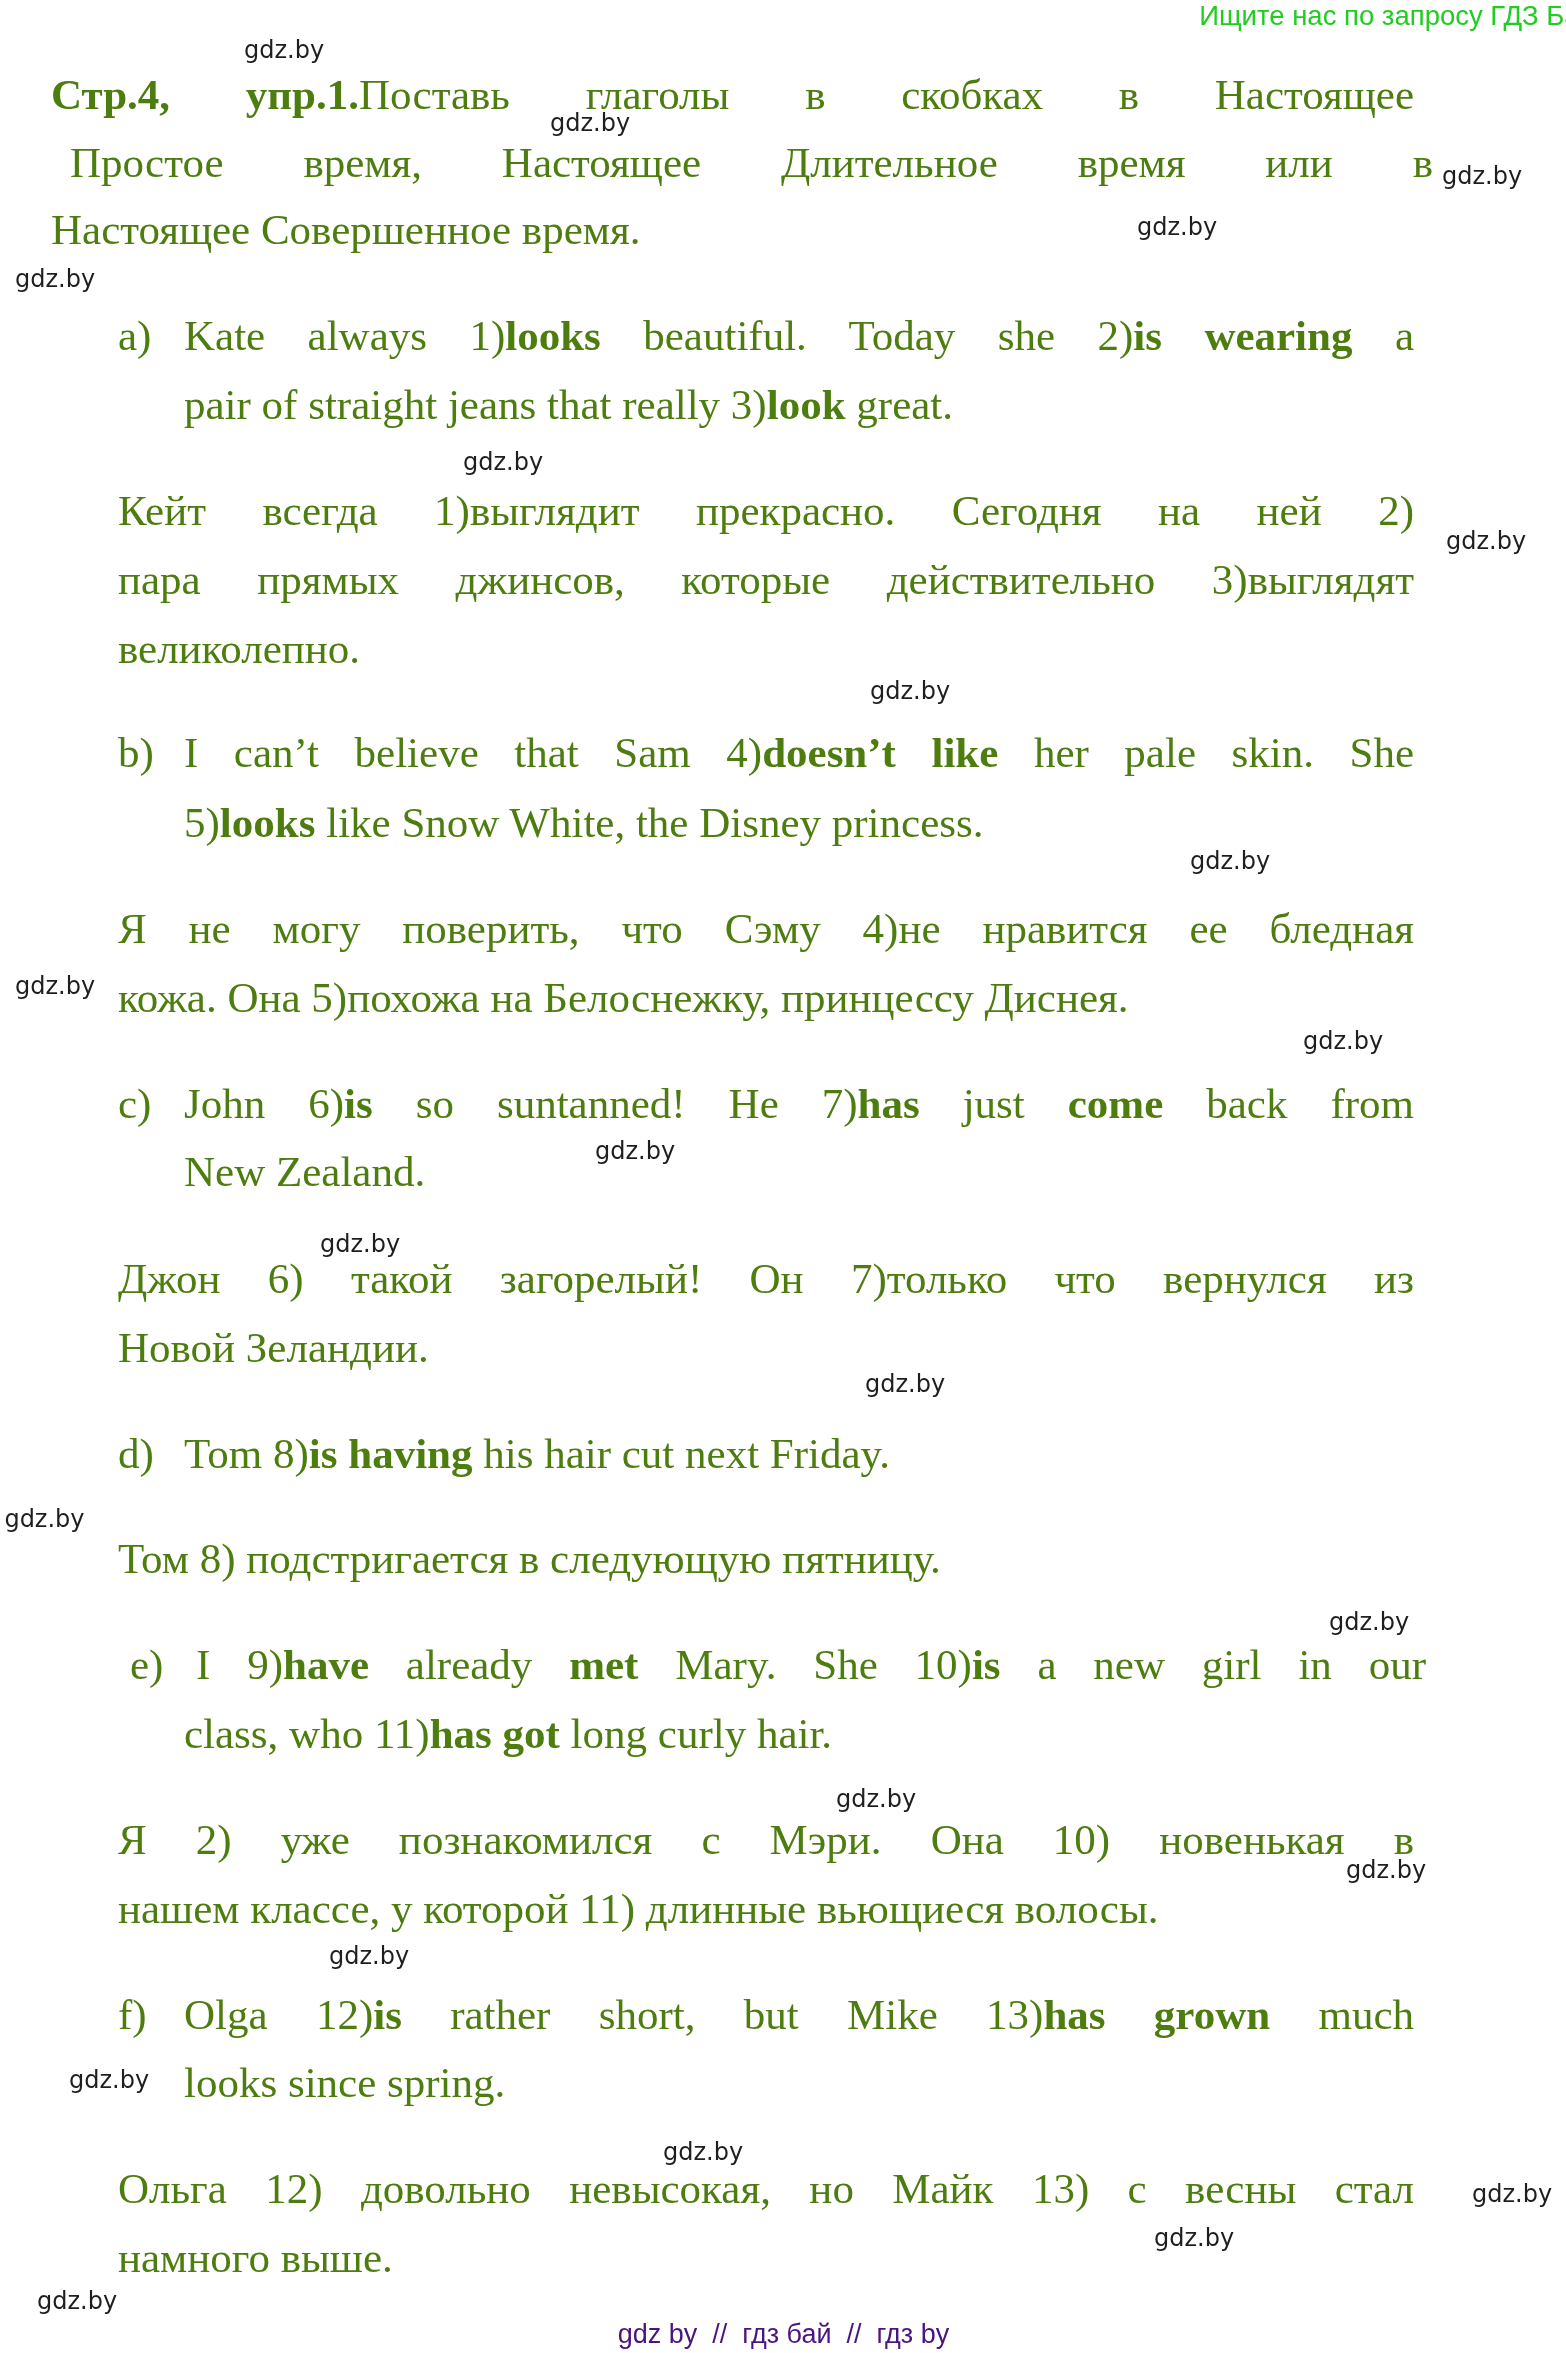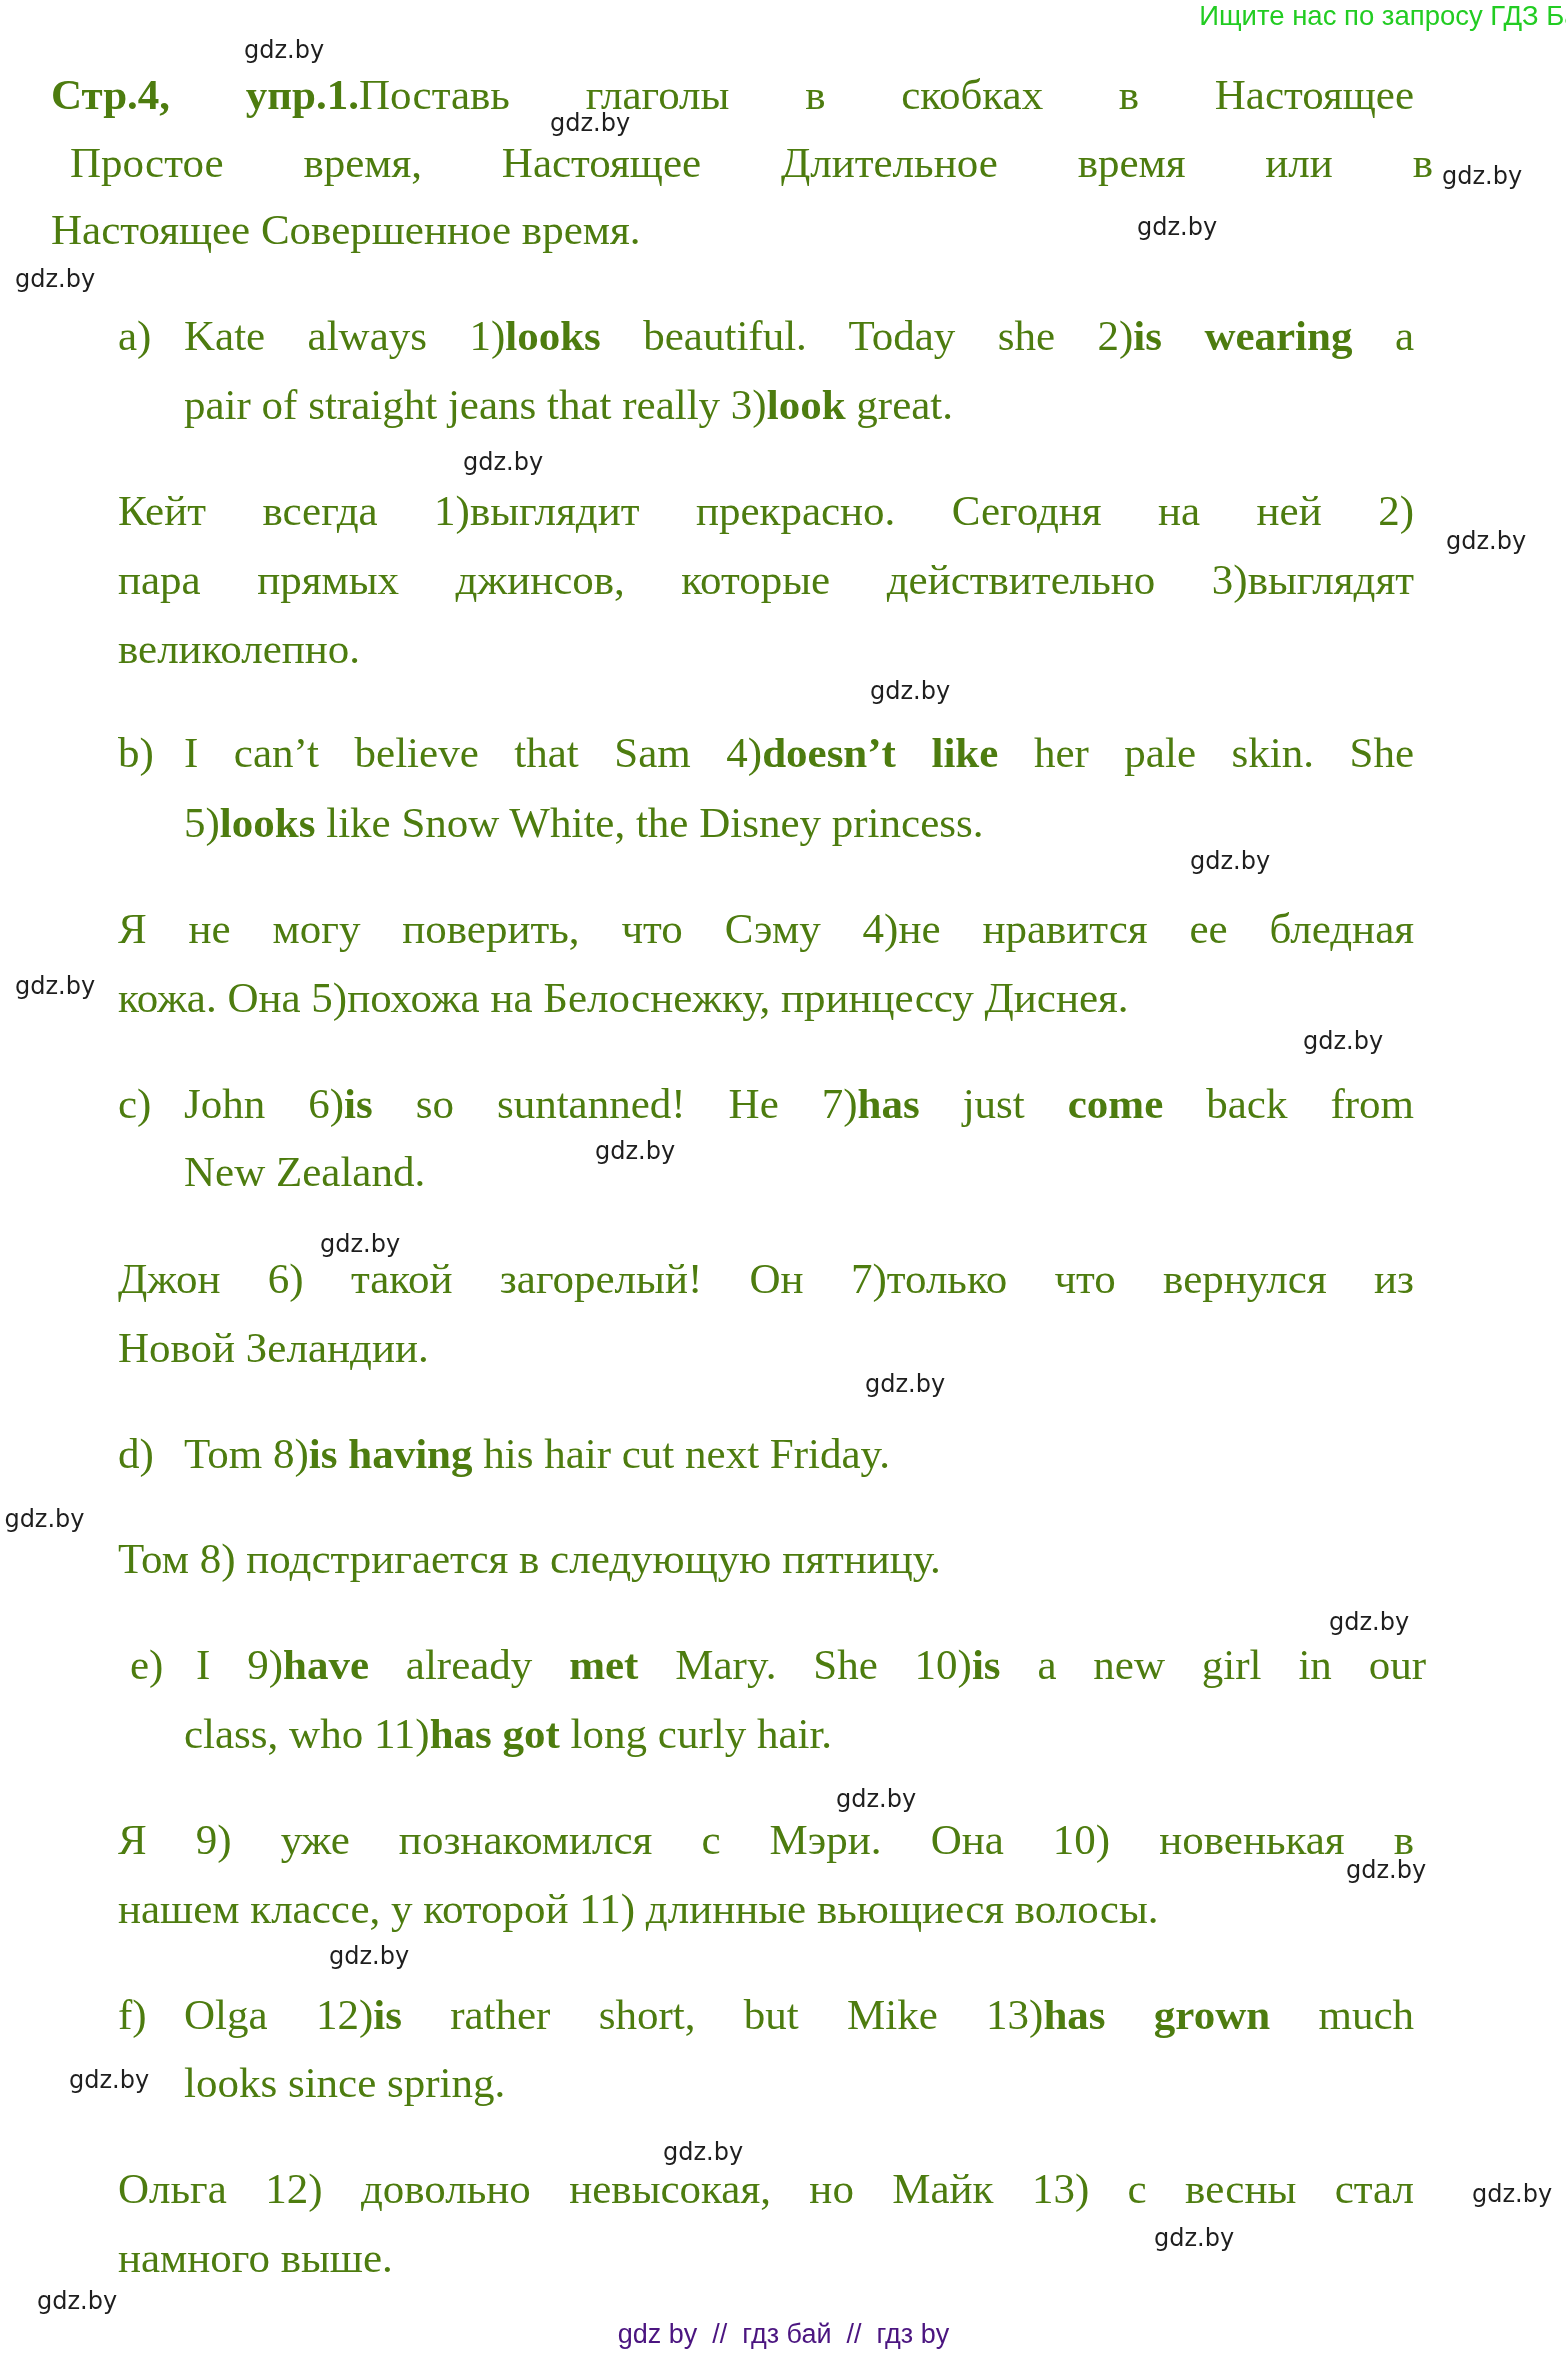--- a/index.html
+++ b/index.html
@@ -72,21 +72,21 @@
     <span class="lbl">d)</span><span>Tom 8)</span><span class="b">is having</span><span> his hair cut next Friday.</span>
   </div>
   <div class="line" style="left:118px; top:1534px;">Том 8) подстригается в следующую пятницу.</div>
 
   <div class="line just" style="left:118px; top:1640px; width:1296px;margin-left:12px;">
     <span class="lbl">e)</span><span>I 9)</span><span class="b">have</span><span> already </span><span class="b">met</span><span> Mary. She 10)</span><span class="b">is</span><span> a new girl in our</span>
   </div>
   <div class="line" style="left:184px; top:1709px;">
     <span>class, who 11)</span><span class="b">has got</span><span> long curly hair.</span>
   </div>
-  <div class="line just" style="left:118px; top:1815px; width:1296px;">Я 9) уже познакомился с Мэри. Она 10) новенькая в</div>
+  <div class="line just" style="left:118px; top:1815px; width:1296px;">Я 2) уже познакомился с Мэри. Она 10) новенькая в</div>
   <div class="line" style="left:118px; top:1884px;">нашем классе, у которой 11) длинные вьющиеся волосы.</div>
 
   <div class="line just" style="left:118px; top:1990px; width:1296px;">
     <span class="lbl">f)</span><span>Olga 12)</span><span class="b">is</span><span> rather short, but Mike 13)</span><span class="b">has grown</span><span> much</span>
   </div>
   <div class="line" style="left:184px; top:2058px;">
     <span>looks since spring.</span>
   </div>
   <div class="line just" style="left:118px; top:2164px; width:1296px;">Ольга 12) довольно невысокая, но Майк 13) с весны стал</div>
   <div class="line" style="left:118px; top:2233px;">намного выше.</div>

